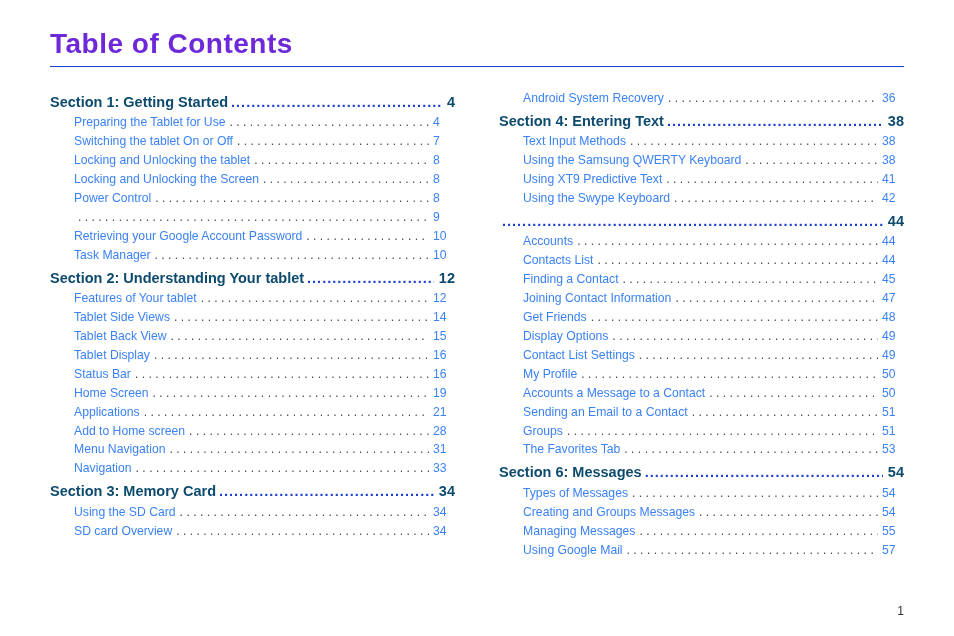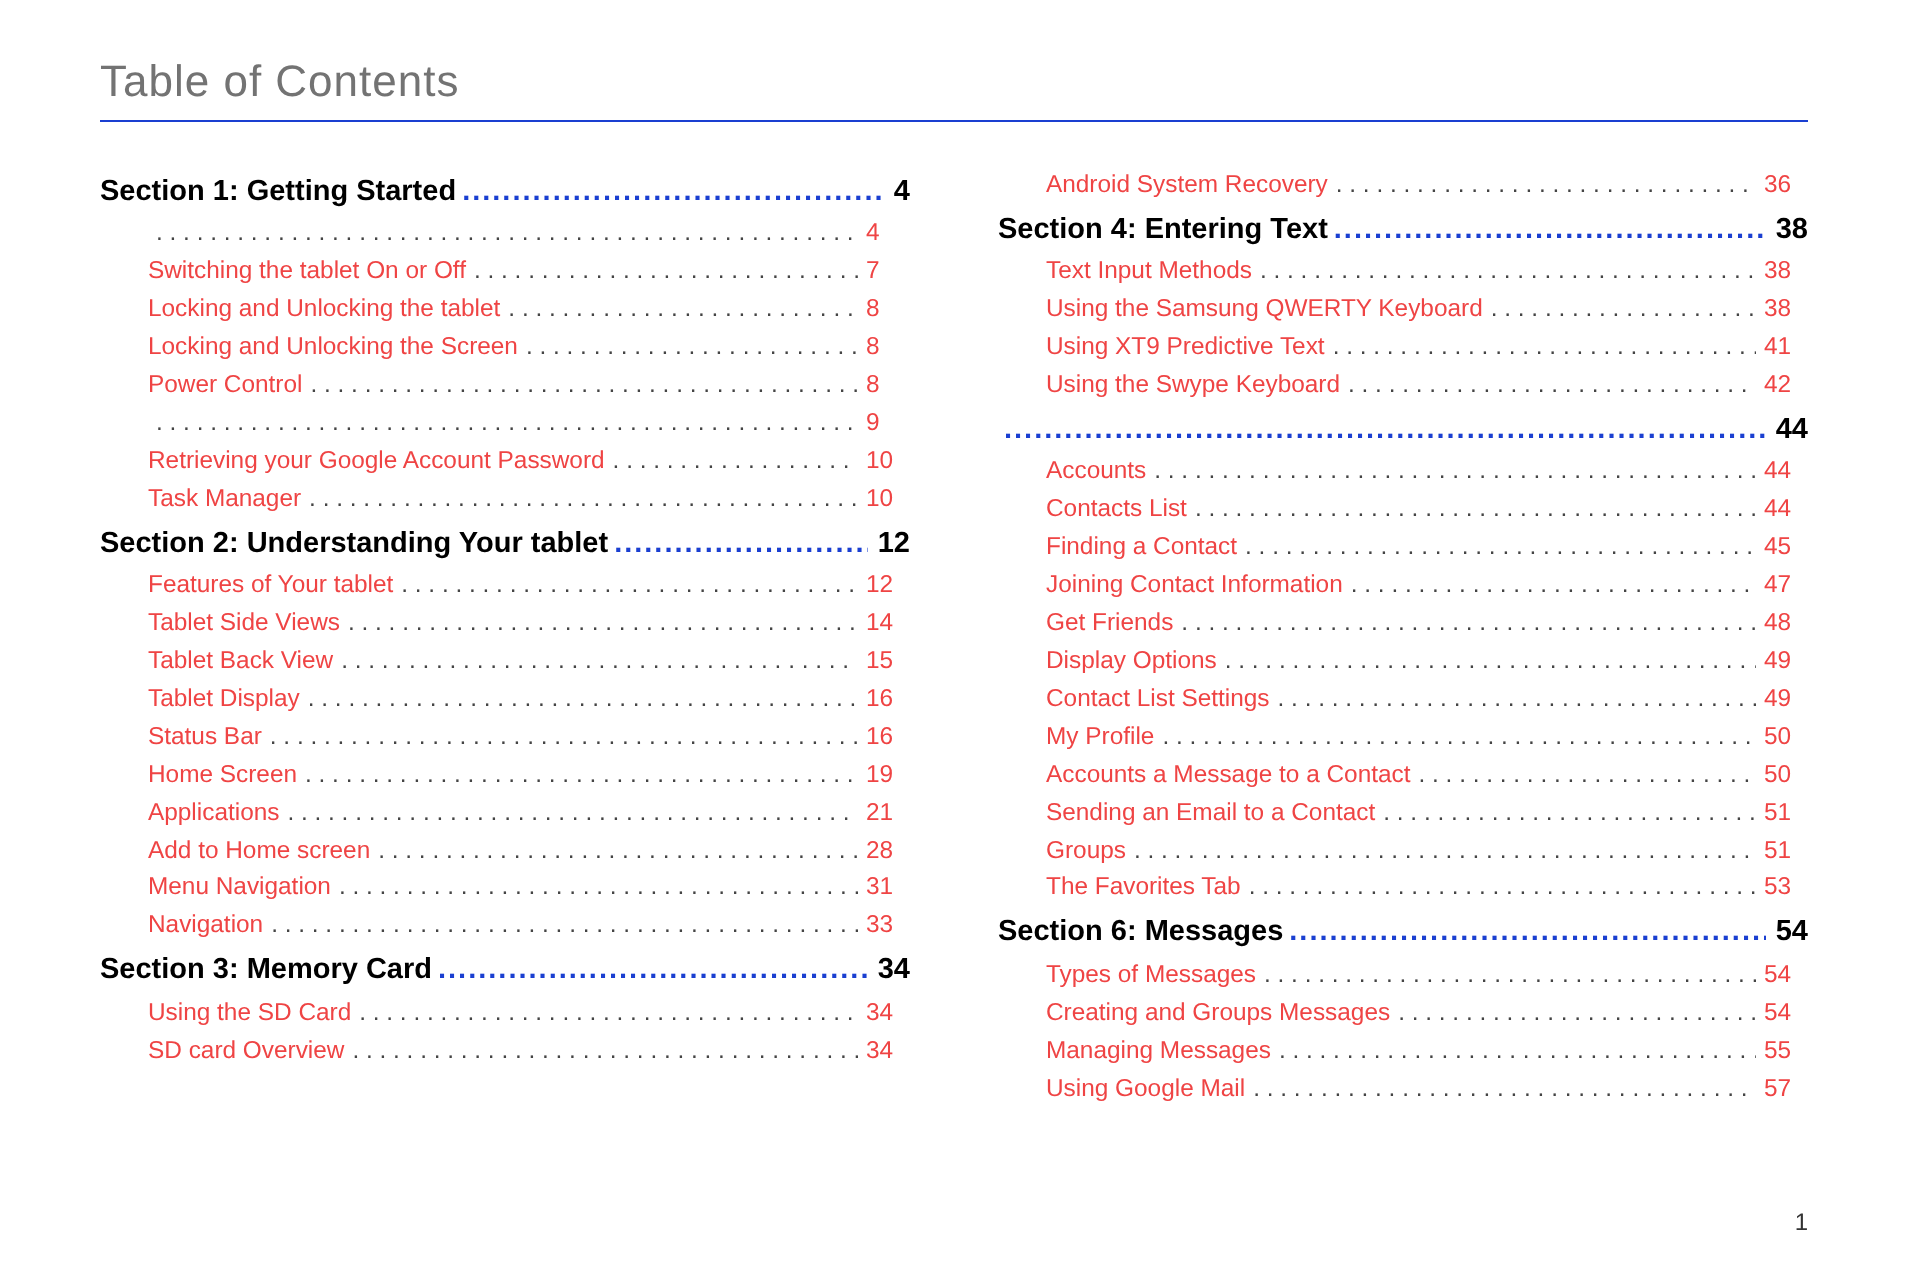--- a/index.html
+++ b/index.html
@@ -8,23 +8,23 @@
     background: #fff;
     font-family: Arial, Helvetica, sans-serif;
     color: #000;
     position: relative;
   }
   .page {
     padding: 28px 50px 20px 50px;
   }
   .title {
     font-family: "Arial Black", Arial, sans-serif;
-    font-weight: 400;
-    font-size: 22px;
-    color: #737373;
+    font-weight: 700;
+    font-size: 28px;
+    color: #6d28d9;
     letter-spacing: 0.5px;
     margin-bottom: 6px;
   }
   .rule {
     border: none;
     border-top: 1.5px solid #1a3fd1;
     margin-bottom: 22px;
   }
   .cols {
     display: flex;
@@ -37,28 +37,28 @@
   .section-row, .entry-row {
     display: flex;
     align-items: baseline;
     white-space: nowrap;
     line-height: 1.55;
   }
   .section-row {
     font-family: Arial, sans-serif;
     font-weight: 700;
     font-size: 14.5px;
-    color: #000000;
+    color: #0c4a6e;
     margin-top: 2px;
   }
   .section-label { }
   .section-page { }
   .entry-row {
     font-size: 12.2px;
-    color: #ef4444;
+    color: #3b82f6;
     padding-left: 24px;
   }
   .leaders {
     flex: 1;
     overflow: hidden;
     position: relative;
     margin: 0 3px;
   }
   .section-row .leaders::after {
     content: "..................................................................................................................................................................";
@@ -90,20 +90,21 @@
   <h1 class="title">Table of Contents</h1>
   <hr class="rule">
   <div class="cols">
     <div class="col" id="col-0">
         <div class="section-row">
           <span class="section-label">Section 1:  Getting Started </span>
           <span class="leaders"></span>
           <span class="section-page">4</span>
         </div>
         <div class="entry-row">
+          <span>Preparing the Tablet for Use</span>
           <span class="leaders"></span>
           <span class="entry-page">4</span>
         </div>
         <div class="entry-row">
           <span>Switching the tablet On or Off</span>
           <span class="leaders"></span>
           <span class="entry-page">7</span>
         </div>
         <div class="entry-row">
           <span>Locking and Unlocking the tablet</span>

